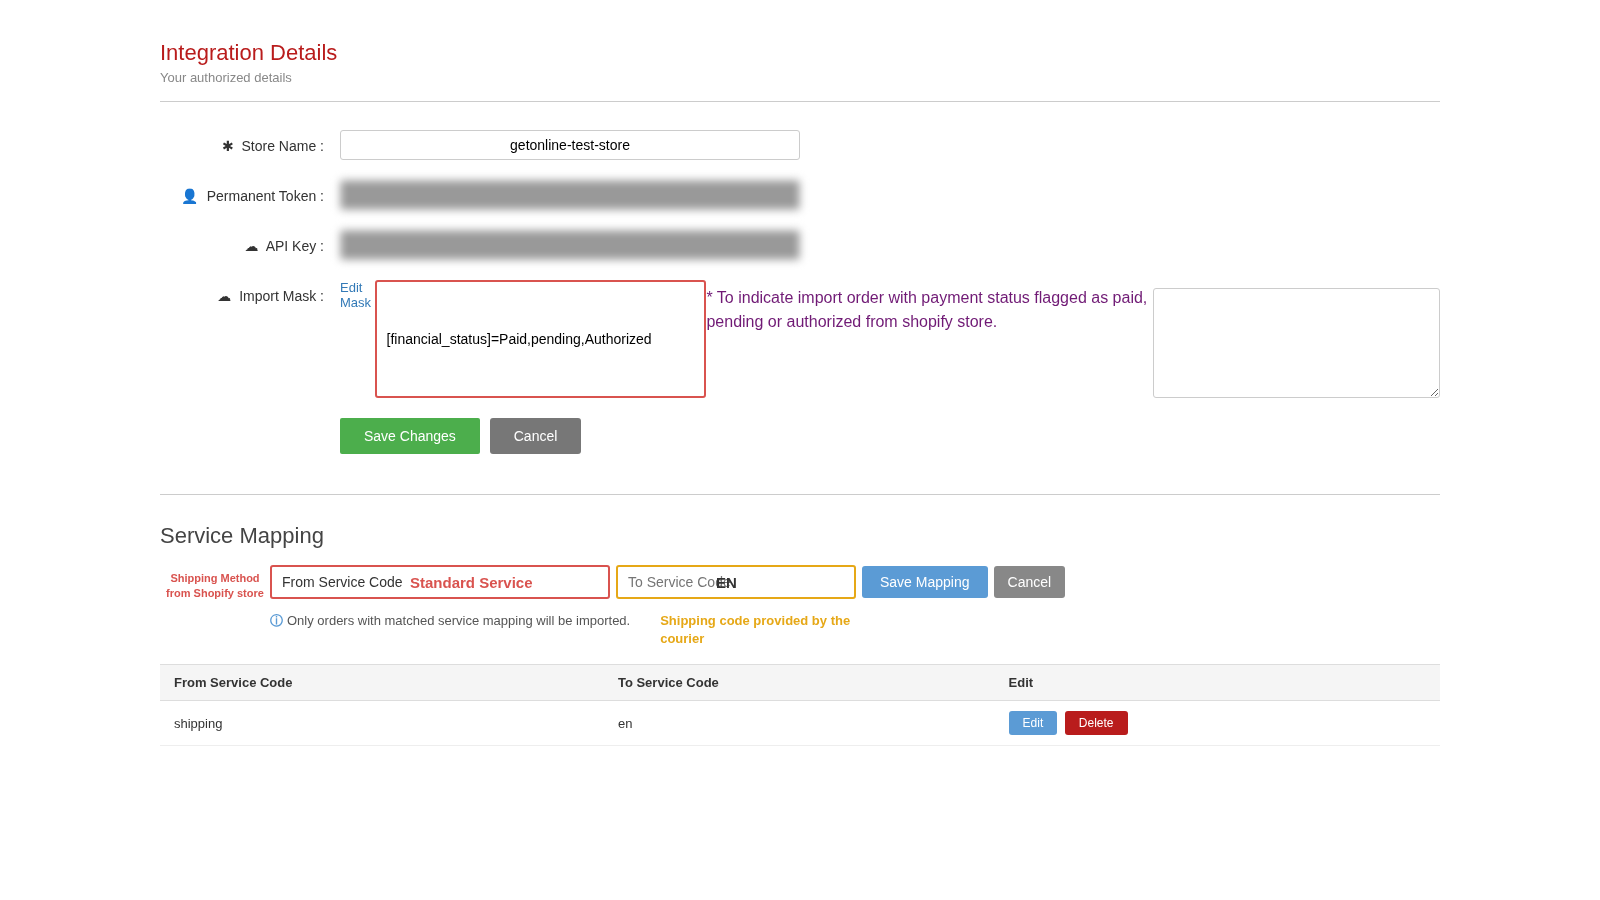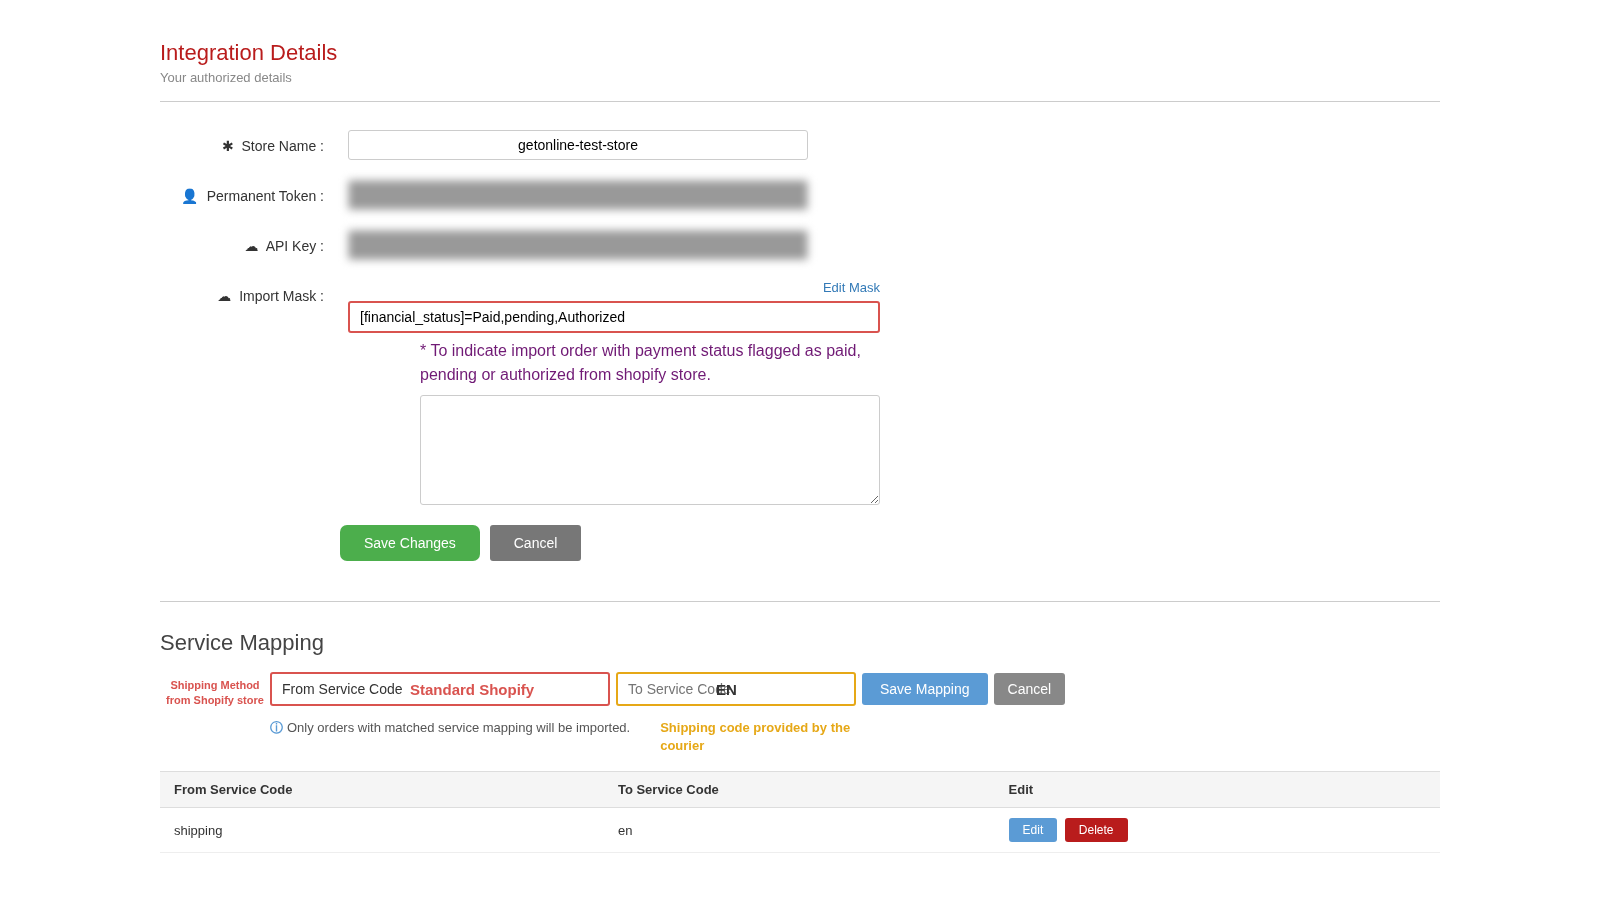--- a/index.html
+++ b/index.html
@@ -27,21 +27,20 @@
     }
     .divider {
       border: none;
       border-top: 1px solid #ccc;
       margin-bottom: 28px;
     }
     .form-group {
       display: flex;
       align-items: flex-start;
       margin-bottom: 20px;
-      gap: 8px;
     }
     .form-label {
       width: 180px;
       min-width: 180px;
       padding-top: 8px;
       font-size: 14px;
       color: #333;
       text-align: right;
       padding-right: 16px;
     }
@@ -56,22 +55,21 @@
       width: 460px;
       padding: 6px 10px;
       font-size: 14px;
       border: 1px solid #ccc;
       border-radius: 3px;
       outline: none;
       text-align: center;
     }
     .import-mask-container {
       display: flex;
-      flex-direction: column;
-      align-items: flex-end;
+      flex-direction: row;
     }
     .edit-mask-link {
       color: #337ab7;
       text-decoration: none;
       font-size: 13px;
       margin-bottom: 6px;
     }
     .import-mask-input {
       width: 532px;
       padding: 6px 10px;
@@ -97,21 +95,21 @@
       margin-top: 6px;
       max-width: 460px;
       line-height: 1.5;
     }
     .btn-save {
       background-color: #4cae4c;
       color: #fff;
       border: none;
       padding: 10px 24px;
       font-size: 14px;
-      border-radius: 7px;
+      border-radius: 2px;
       cursor: pointer;
       margin-right: 6px;
     }
     .btn-cancel {
       background-color: #777;
       color: #fff;
       border: none;
       padding: 10px 24px;
       font-size: 14px;
       border-radius: 3px;
@@ -325,21 +323,21 @@
     <hr class="divider">
     <div class="service-mapping-title">Service Mapping</div>
 
     <div class="shipping-method-wrapper">
       <div class="shipping-method-label">
         Shipping Method<br>from Shopify store
       </div>
       <div class="service-inputs-row">
         <div style="position:relative; display:inline-block;">
           <input class="from-service-input" type="text" placeholder="From Service Code" style="">
-          <span style="position:absolute; left:140px; top:50%; transform:translateY(-50%); color:#d9534f; font-weight:bold; font-size:15px; pointer-events:none;">Standard Shopify</span>
+          <span style="position:absolute; left:140px; top:50%; transform:translateY(-50%); color:#d9534f; font-weight:bold; font-size:15px; pointer-events:none;">Standard Service</span>
         </div>
         <div style="position:relative; display:inline-block;">
           <input class="to-service-input" type="text" placeholder="To Service Code" style="">
           <span style="position:absolute; left:100px; top:50%; transform:translateY(-50%); color:#333; font-weight:bold; font-size:15px; pointer-events:none;">EN</span>
         </div>
         <button class="btn-save-mapping">Save Mapping</button>
         <button class="btn-cancel-mapping">Cancel</button>
       </div>
     </div>
 

